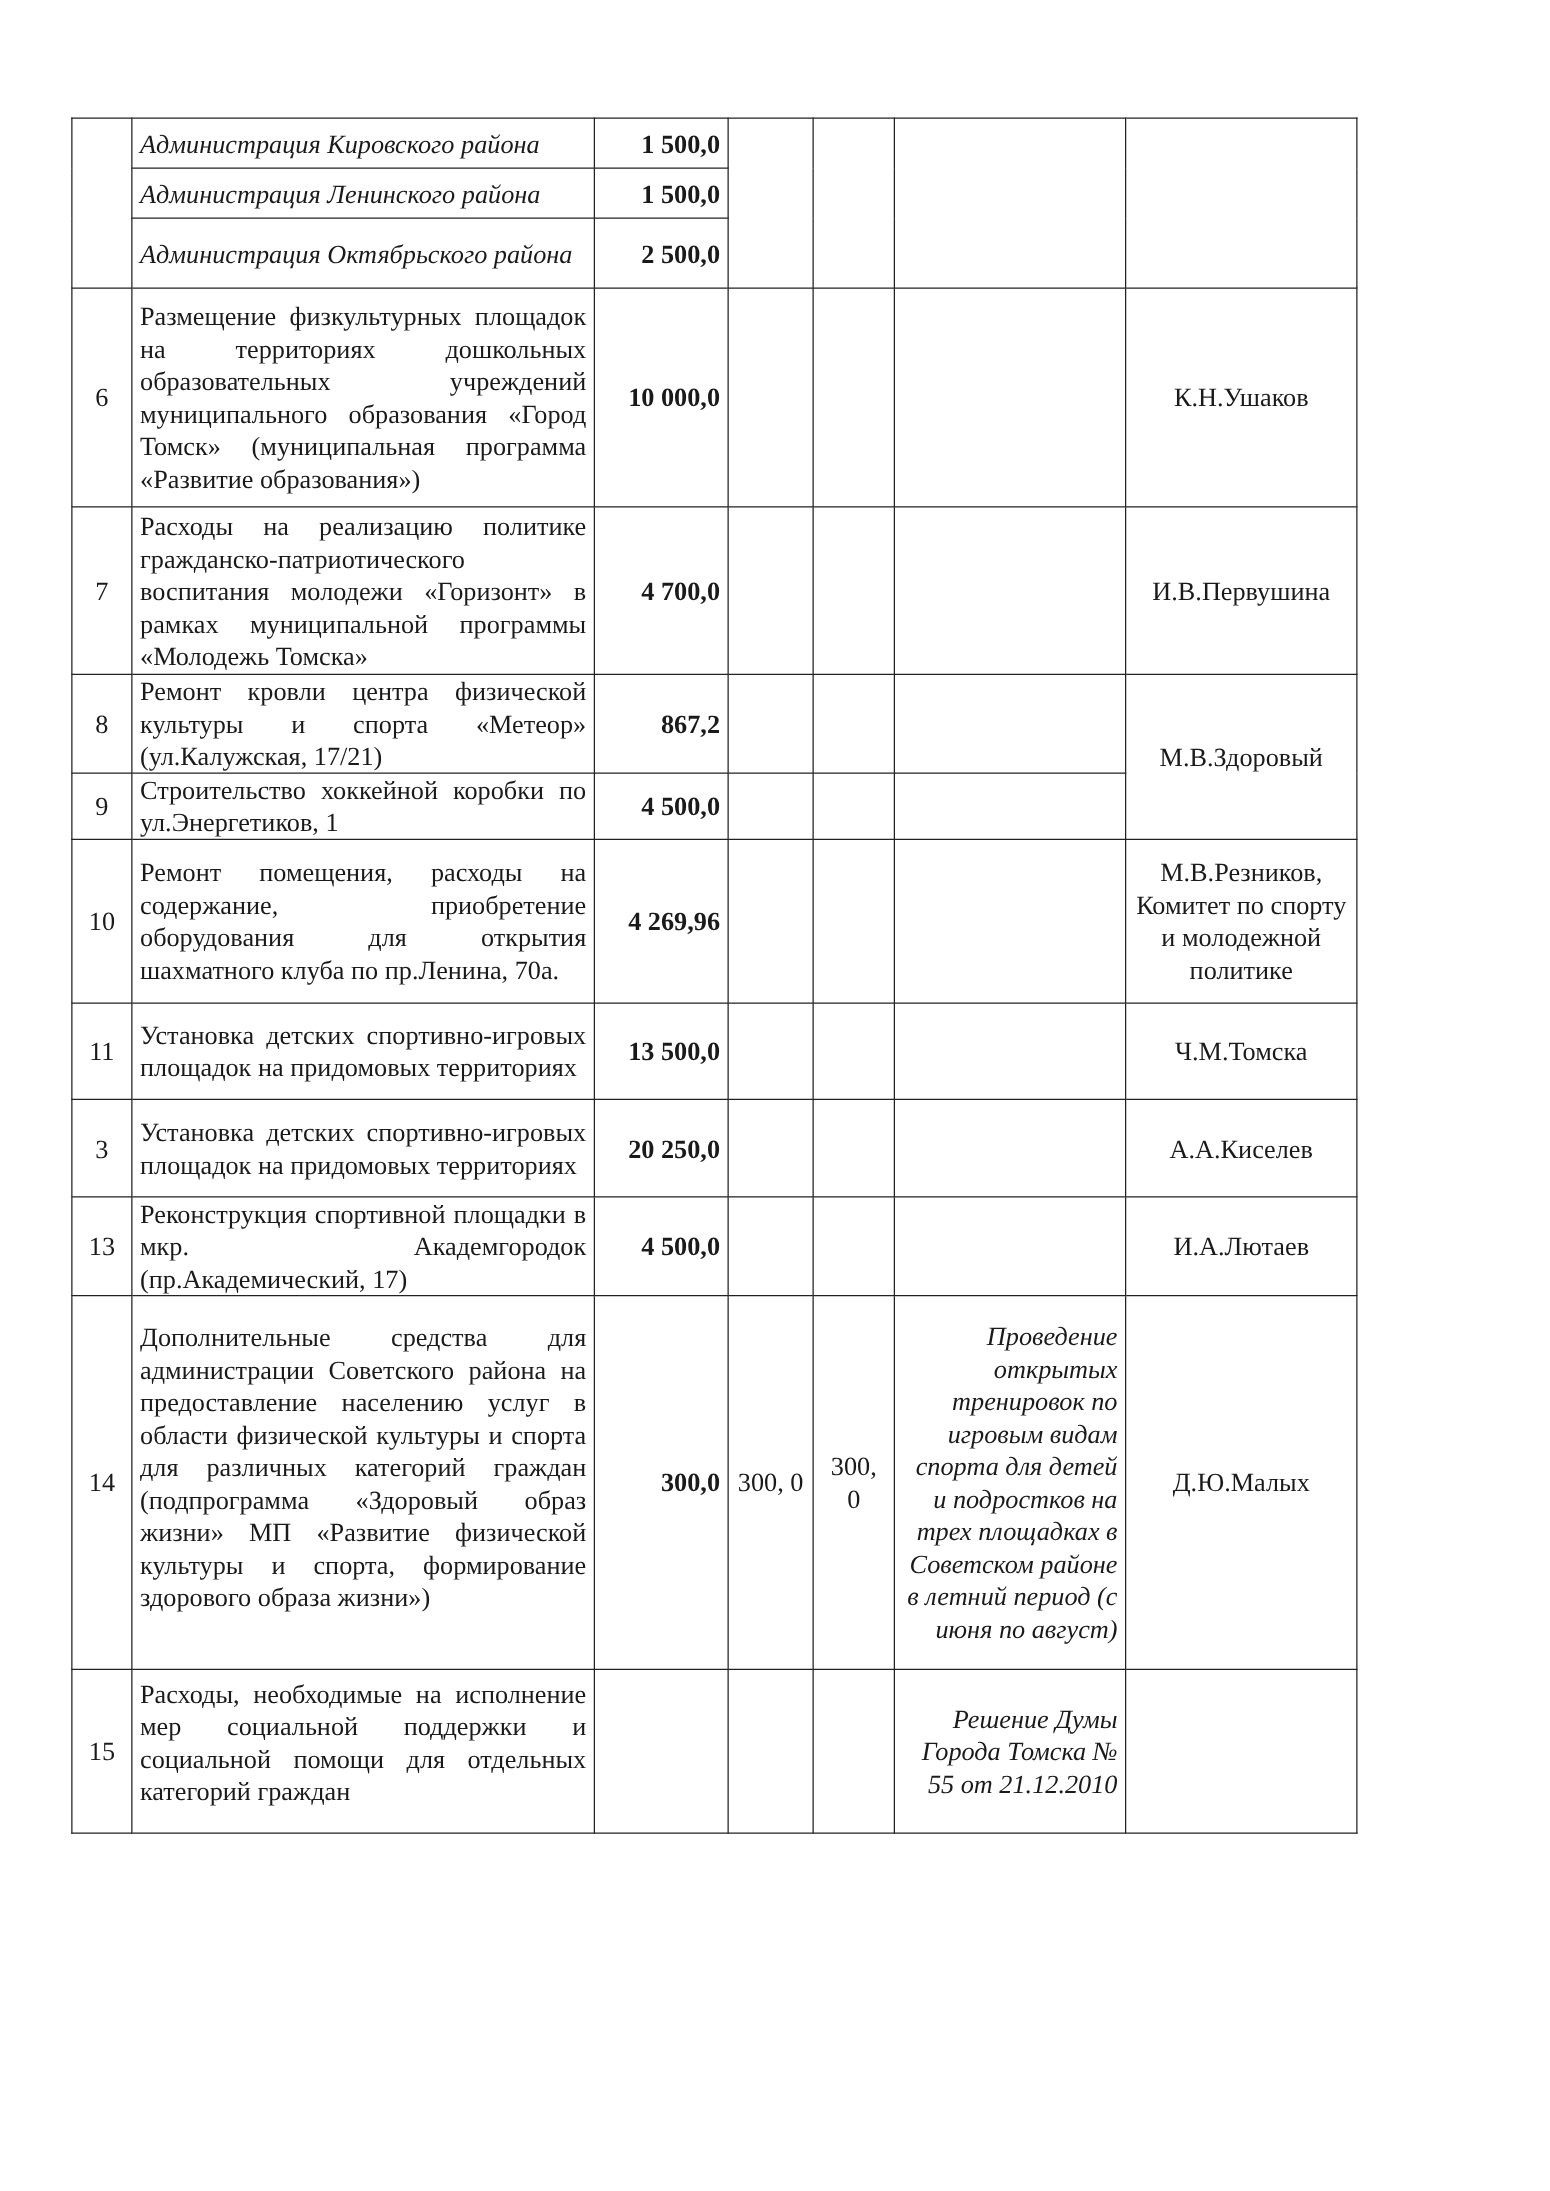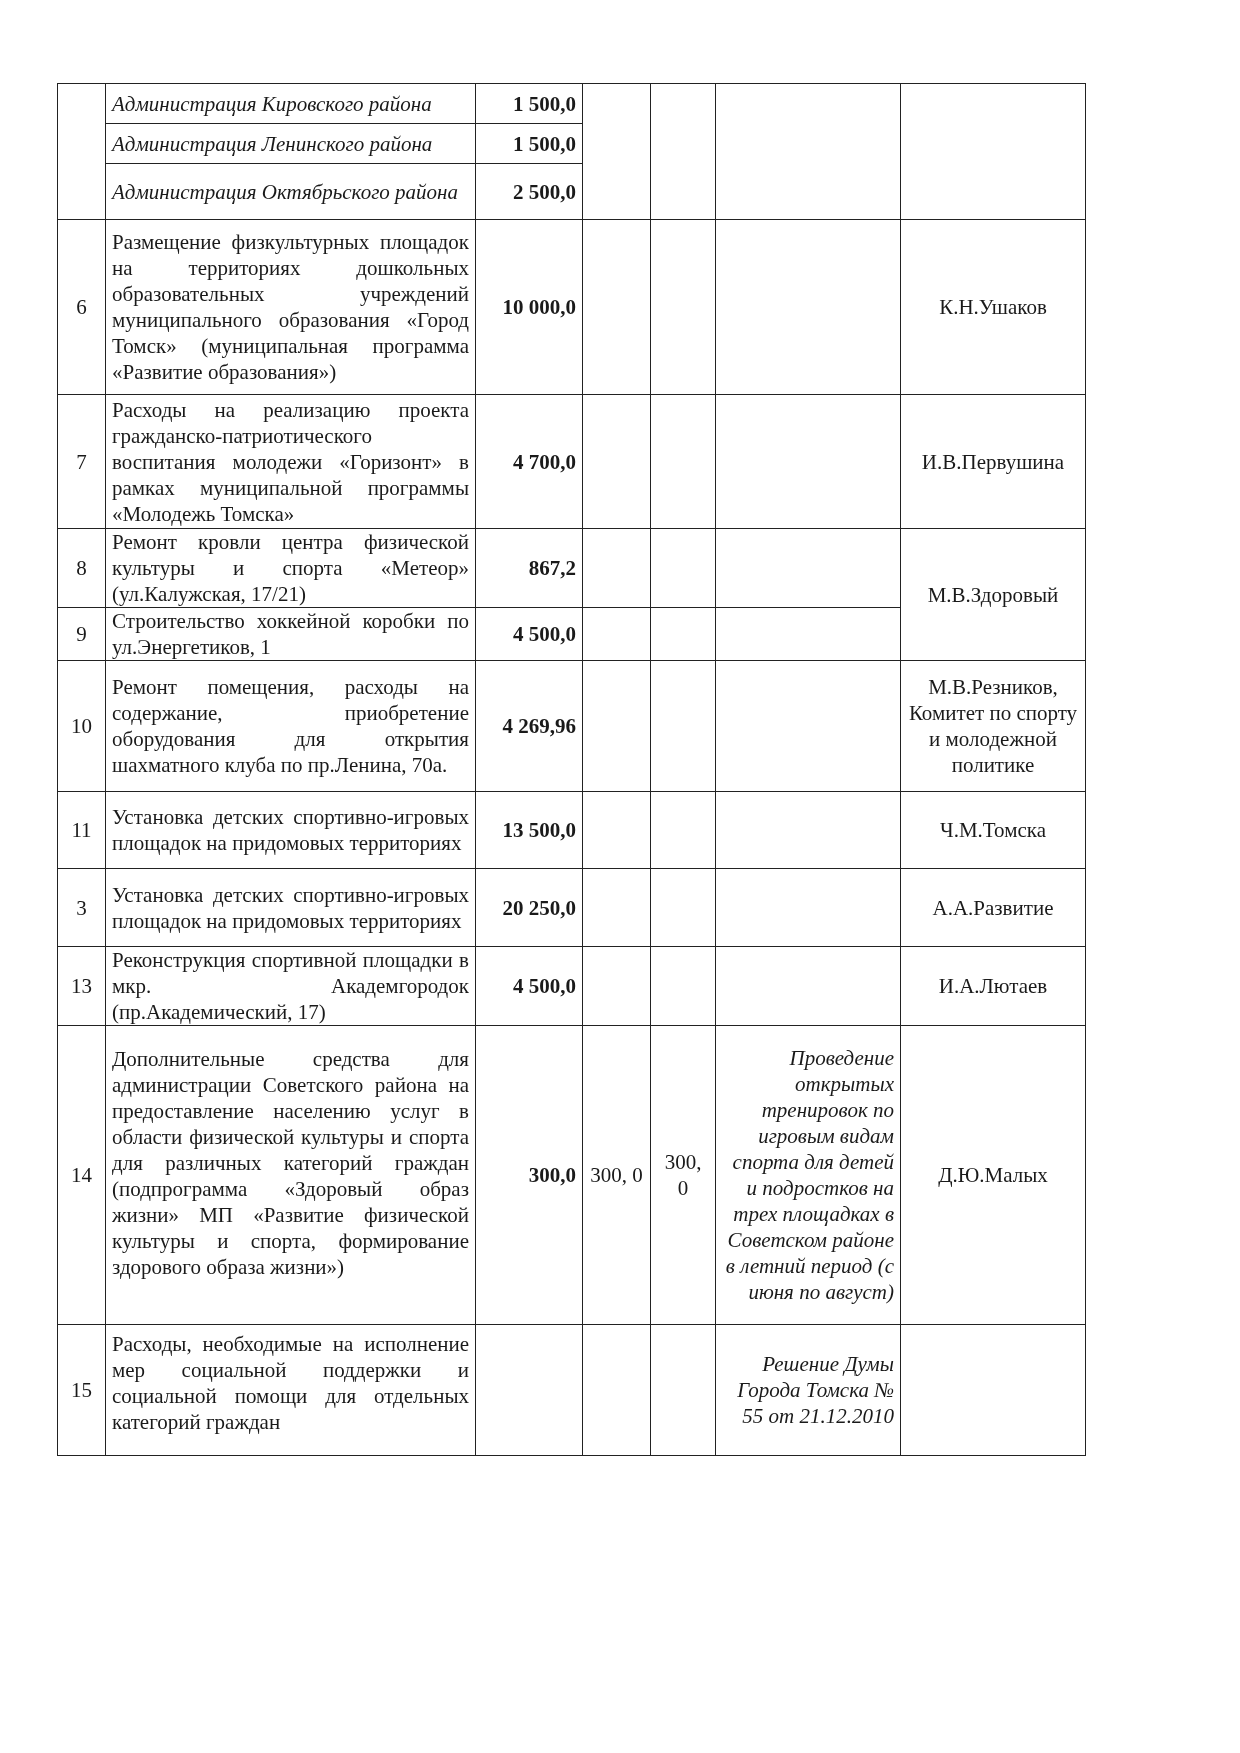--- a/index.html
+++ b/index.html
@@ -1,18 +1,18 @@
 <!DOCTYPE html>
 <html><head>
 <meta charset="utf-8">
 <style>
   html, body { margin:0; padding:0; background:#ffffff; }
   body { width:1240px; height:1753px; position:relative; overflow:hidden;
          font-family:"Liberation Serif", "DejaVu Serif", serif; color:#1a1a1a; }
-  .page { position:absolute; left:0; top:5px; width:1240px; height:1293px; }
+  .page { position:absolute; left:0; top:16px; width:1240px; height:1293px; }
   table.doc { position:absolute; left:57px; top:78px; border-collapse:collapse;
               table-layout:fixed; width:1028px; }
   table.doc td { border:1.6px solid #222; padding:0 6px; vertical-align:middle;
                  font-size:21px; line-height:26px; }
   td.num { text-align:center; }
   td.desc { text-align:justify; text-align-last:left; }
   td.desc.ital { font-style:italic; }
   td.amt { text-align:right;font-weight:bold; }
   td.small { text-align:center; }
   td.note { text-align:right;font-style:italic; }
@@ -57,21 +57,21 @@
     <td class="desc">Размещение физкультурных площадок на территориях дошкольных образовательных учреждений муниципального образования «Город Томск» (муниципальная программа «Развитие образования»)</td>
     <td class="amt">10 000,0</td>
     <td class="small"></td>
     <td class="small"></td>
     <td class="note"></td>
     <td class="resp">К.Н.Ушаков</td>
   </tr>
 
   <tr style="height:134px">
     <td class="num">7</td>
-    <td class="desc">Расходы на реализацию проекта гражданско-патриотического воспитания молодежи «Горизонт» в рамках муниципальной программы «Молодежь Томска»</td>
+    <td class="desc">Расходы на реализацию политике гражданско-патриотического воспитания молодежи «Горизонт» в рамках муниципальной программы «Молодежь Томска»</td>
     <td class="amt">4 700,0</td>
     <td class="small"></td>
     <td class="small"></td>
     <td class="note"></td>
     <td class="resp">И.В.Первушина</td>
   </tr>
 
   <tr style="height:76px">
     <td class="num">8</td>
     <td class="desc">Ремонт кровли центра физической культуры и спорта «Метеор» (ул.Калужская, 17/21)</td>
@@ -111,21 +111,21 @@
     <td class="resp">Ч.М.Томска</td>
   </tr>
 
   <tr style="height:78px">
     <td class="num">3</td>
     <td class="desc">Установка детских спортивно-игровых площадок на придомовых территориях</td>
     <td class="amt">20 250,0</td>
     <td class="small"></td>
     <td class="small"></td>
     <td class="note"></td>
-    <td class="resp">А.А.Развитие</td>
+    <td class="resp">А.А.Киселев</td>
   </tr>
 
   <tr style="height:77px">
     <td class="num">13</td>
     <td class="desc">Реконструкция спортивной площадки в мкр. Академгородок (пр.Академический, 17)</td>
     <td class="amt">4 500,0</td>
     <td class="small"></td>
     <td class="small"></td>
     <td class="note"></td>
     <td class="resp">И.А.Лютаев</td>

